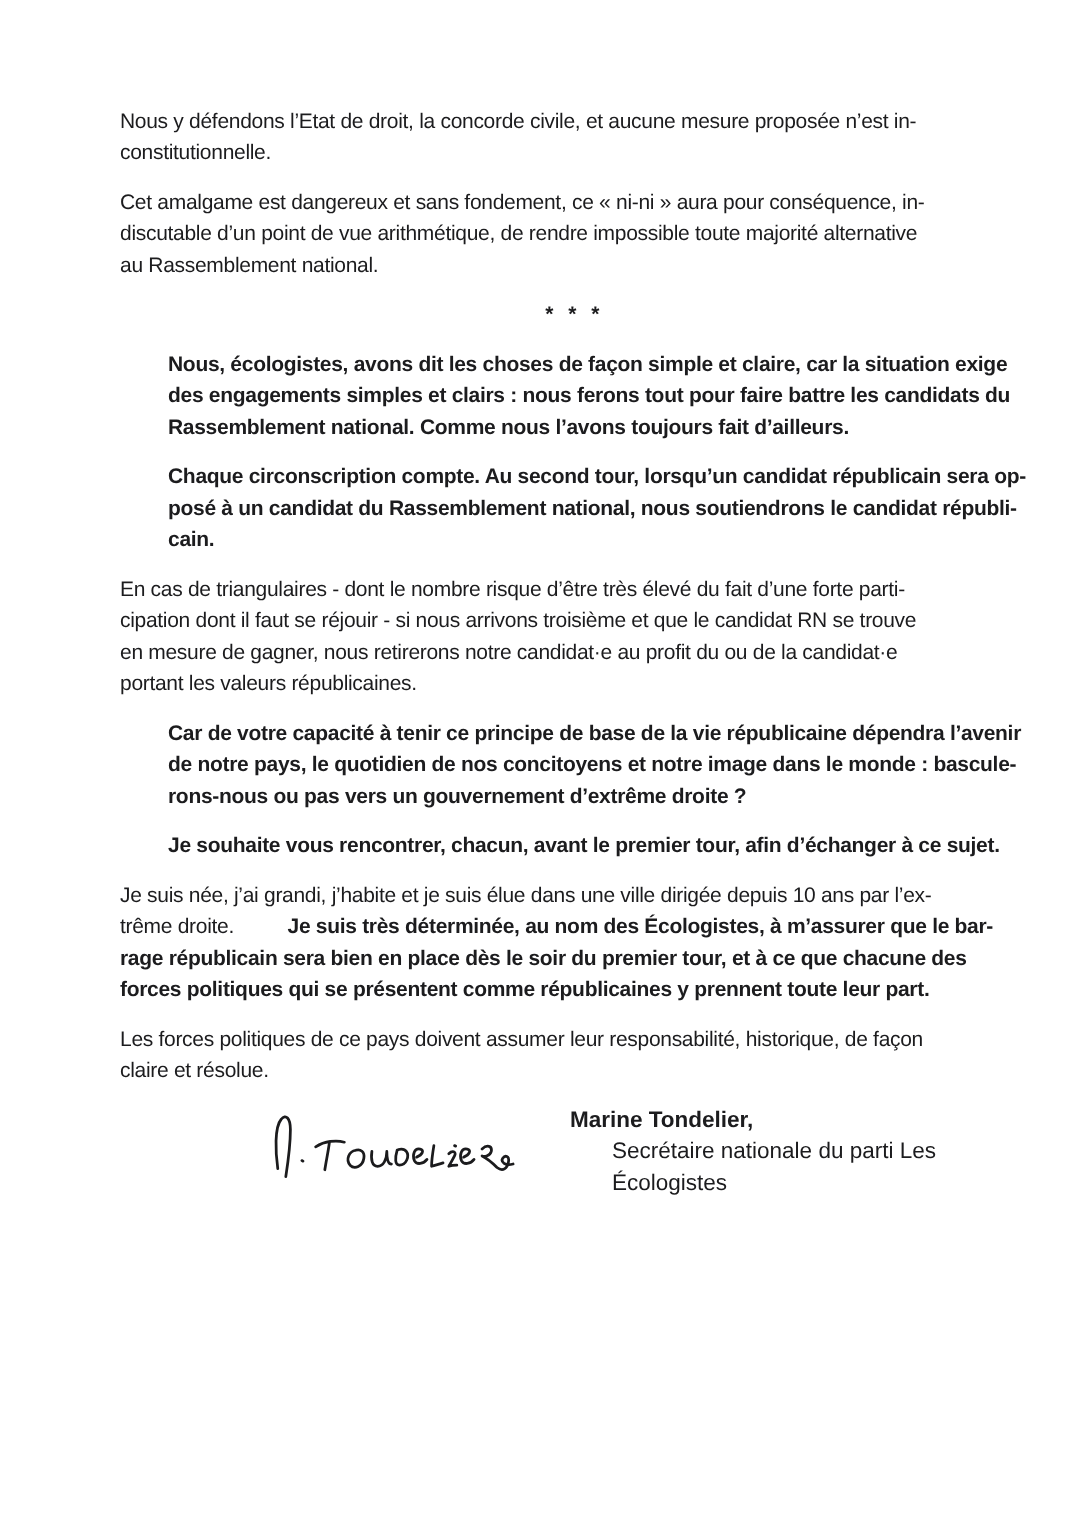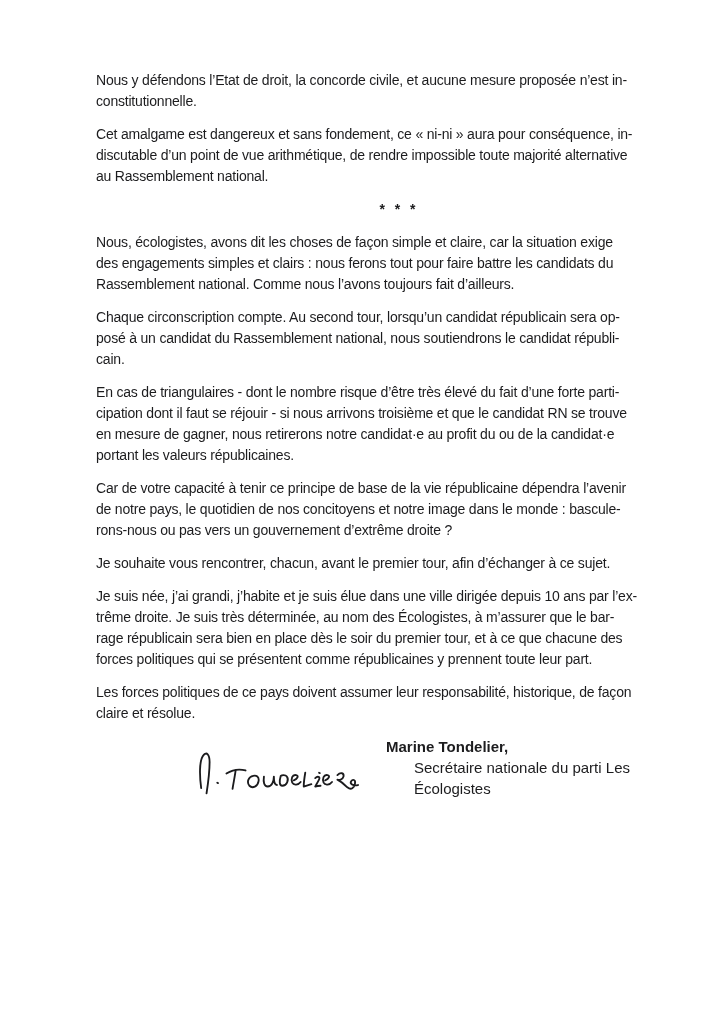--- a/index.html
+++ b/index.html
@@ -10,43 +10,43 @@
     color: #1c1c1e;
   }
   .page {
     position: relative;
     width: 724px; height: 1024px;
     background: #ffffff;
     overflow: hidden;
   }
   .letter {
     position: absolute;
-    left: 96px; top: 70px;
+    left: 80px; top: 70px;
     width: 606px;
   }
   .para {
     margin: 0 0 12px 0;
     font-size: 14px;
     line-height: 21px;
     letter-spacing: -0.2px;
     white-space: pre-line;
     color: #1c1c1e;
   }
-  .bold { font-weight: normal; }
+  .bold { font-weight: bold; margin-left: 32px; }
   .sep {
     text-align: center;
     font-weight: bold;
     letter-spacing: 3px;
     margin: 0 0 12px 0;
     white-space: normal;
   }
   .sig-row {
     display: flex;
-    align-items: flex-end;
-    gap: 18px;
+    align-items: flex-start;
+    gap: 28px;
     margin-top: 8px;
     margin-left: 96px;
   }
   .sig-svg { flex: 0 0 auto; }
   .sig-text { font-size: 15px; line-height: 21px; }
   .sig-name { font-weight: bold; }
   .sig-role { font-weight: normal; margin-left: 28px; }
 </style>
 </head>
 <body>

